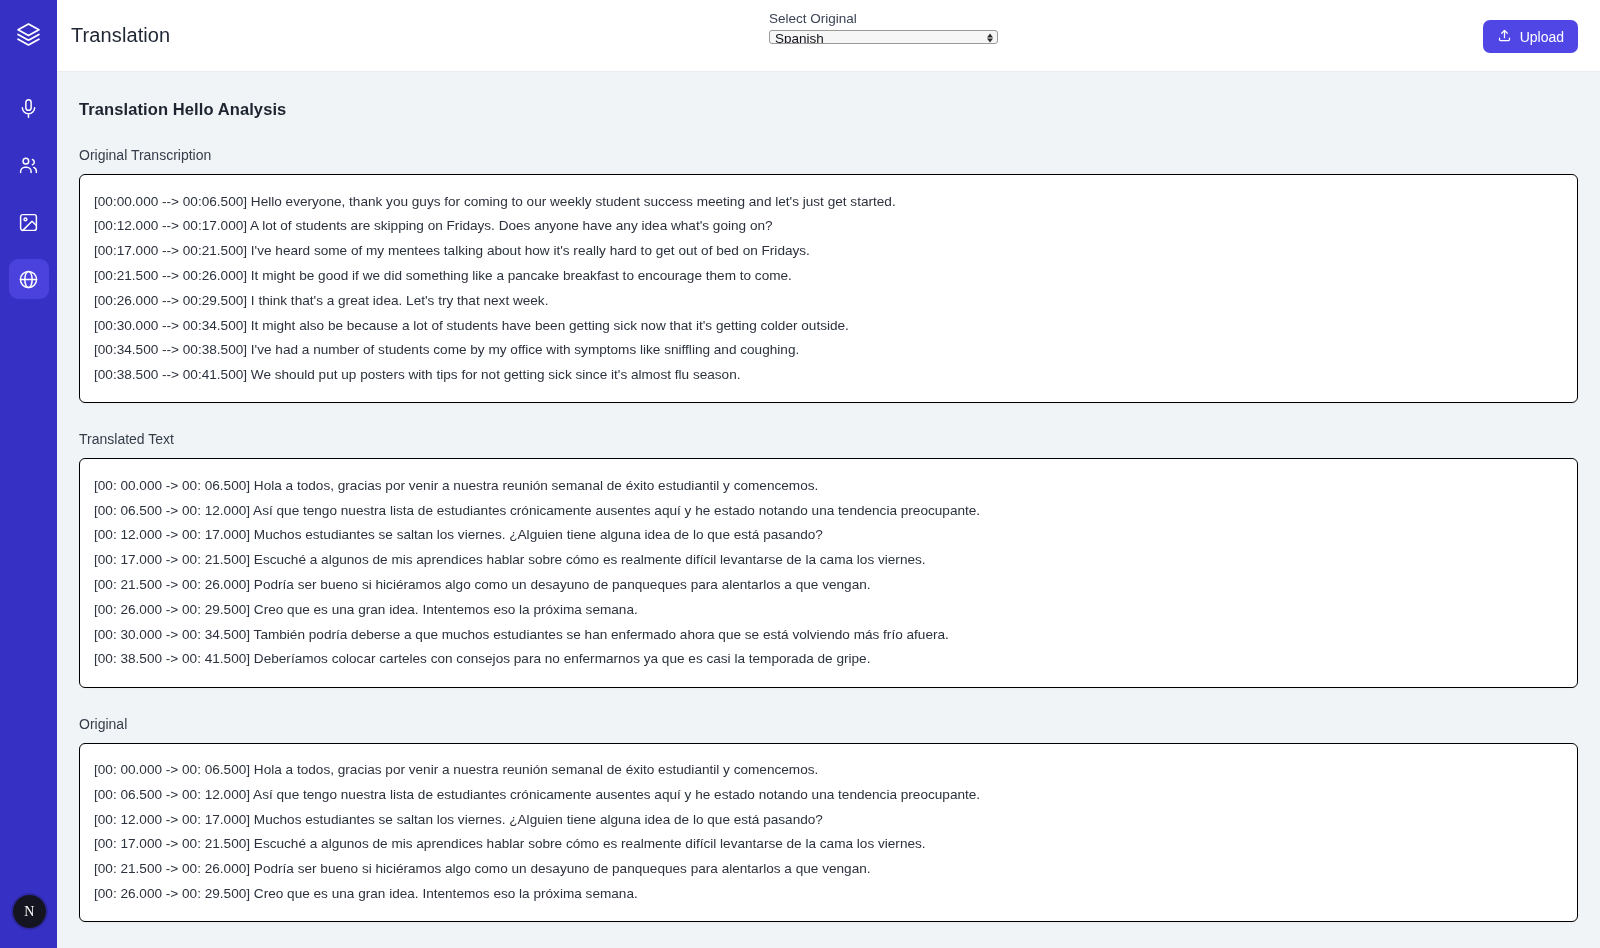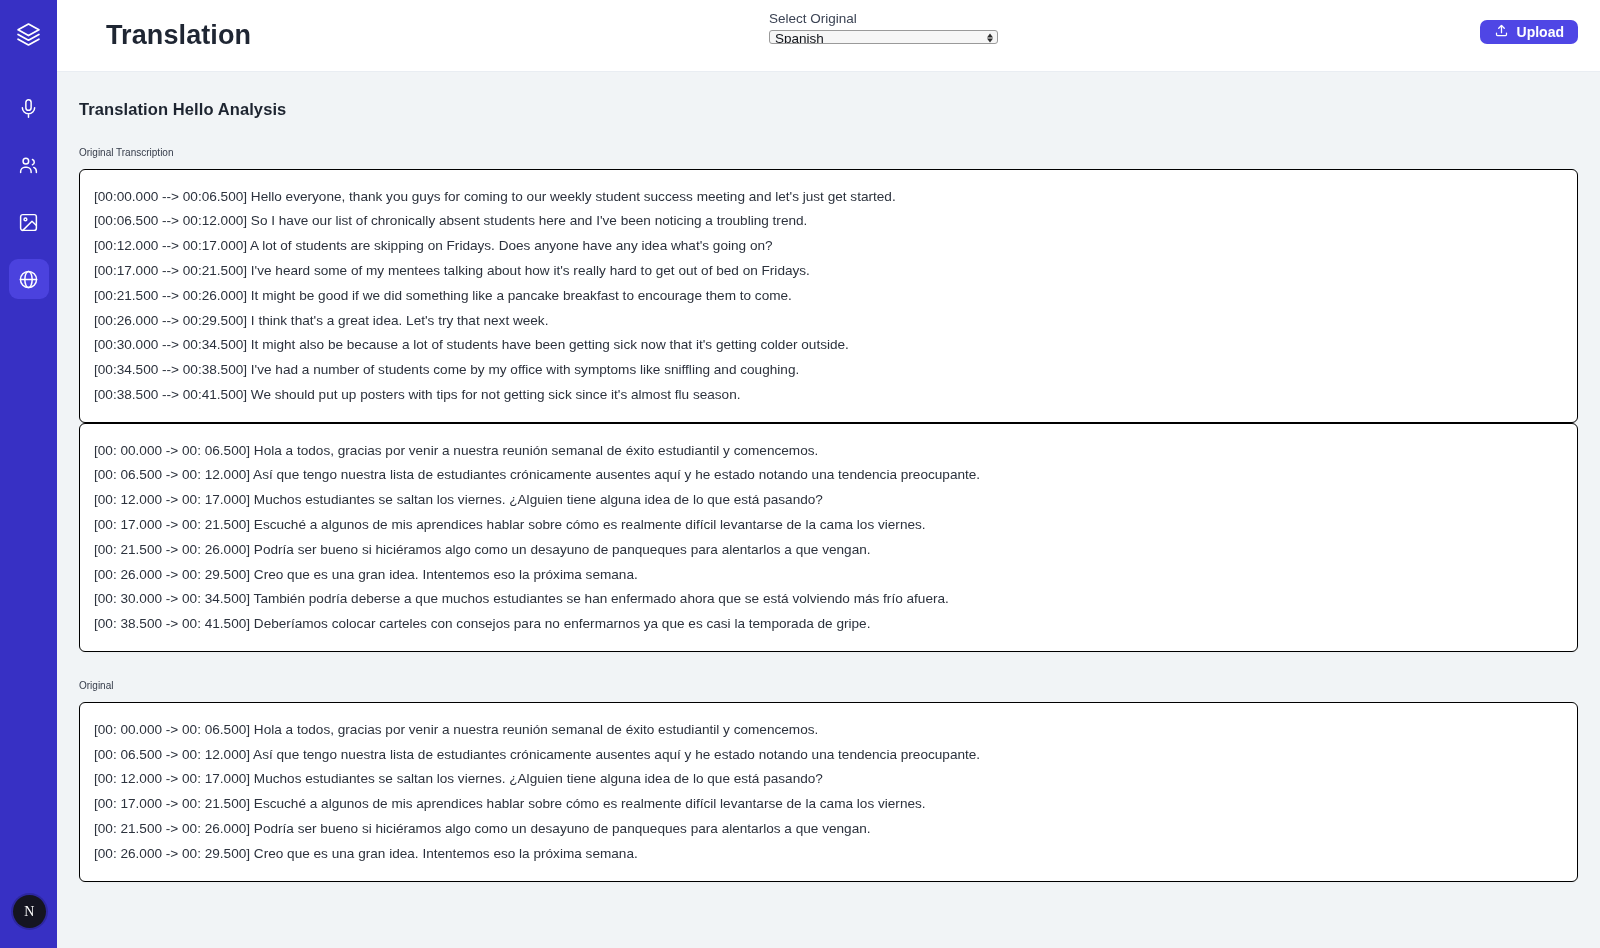--- a/index.html
+++ b/index.html
@@ -96,25 +96,24 @@
     min-height: 72px;
     background: #ffffff;
     border-bottom: 1px solid #e9edf2;
     display: flex;
     align-items: center;
     position: relative;
     padding: 0 14px 0 14px;
   }
 
   .header-title {
-    font-size: 27px;
-    font-weight: bold;
+    font-size: 20px;
+    font-weight: normal;
     color: #1f2633;
     letter-spacing: .1px;
-    margin-left: 35px;
   }
 
   .lang-wrap {
     position: absolute;
     left: 712px;
     top: 11px;
     display: flex;
     flex-direction: column;
     gap: 3px;
   }
@@ -157,54 +156,53 @@
     border-right: 3.5px solid transparent;
     display: block;
   }
   .select-arrows i.up   { border-bottom: 4px solid #2b2b2b; }
   .select-arrows i.down { border-top: 4px solid #2b2b2b; }
 
   .upload-btn {
     position: absolute;
     right: 22px;
     top: 20px;
-    height: 24px;
+    height: 33px;
     padding: 0 14px;
     background: #4f46e5;
     color: #ffffff;
     border: none;
     border-radius: 7px;
     font-size: 14px;
     font-family: "Liberation Sans", sans-serif;
     display: flex;
     align-items: center;
     gap: 8px;
     cursor: pointer;
-    font-weight: bold;
   }
 
   
   .content {
     flex: 1;
     background: #f1f4f6;
     overflow: hidden;
     padding: 22px 22px 0 22px;
     position: relative;
   }
 
   .page-title {
     font-size: 16.5px;
     font-weight: bold;
     color: #1d2430;
     margin: 6px 0 0 0;
     letter-spacing: .1px;
   }
 
   .section-label {
-    font-size: 10px;
+    font-size: 14px;
     color: #353c4a;
     margin: 28px 0 11px 0;
   }
 
   .card {
     background: #ffffff;
     border: 1px solid #000000;
     border-radius: 6px;
     padding: 14px 14px 15px 14px;
     box-shadow: 0 1px 2px rgba(16,24,40,0.03);
@@ -319,30 +317,30 @@
       </button>
     </header>
 
     <main class="content">
 
       <h2 class="page-title">Translation Hello Analysis</h2>
 
       <div class="section-label">Original Transcription</div>
       <section class="card">
         <div class="line">[00:00.000 --&gt; 00:06.500] Hello everyone, thank you guys for coming to our weekly student success meeting and let's just get started.</div>
-        <div class="line">[00:06.500 --&gt; 00:12.000] So I have our list of chronically absent students here and I've been noticing a troubling trend.</div>
         <div class="line">[00:12.000 --&gt; 00:17.000] A lot of students are skipping on Fridays. Does anyone have any idea what's going on?</div>
         <div class="line">[00:17.000 --&gt; 00:21.500] I've heard some of my mentees talking about how it's really hard to get out of bed on Fridays.</div>
         <div class="line">[00:21.500 --&gt; 00:26.000] It might be good if we did something like a pancake breakfast to encourage them to come.</div>
         <div class="line">[00:26.000 --&gt; 00:29.500] I think that's a great idea. Let's try that next week.</div>
         <div class="line">[00:30.000 --&gt; 00:34.500] It might also be because a lot of students have been getting sick now that it's getting colder outside.</div>
         <div class="line">[00:34.500 --&gt; 00:38.500] I've had a number of students come by my office with symptoms like sniffling and coughing.</div>
         <div class="line">[00:38.500 --&gt; 00:41.500] We should put up posters with tips for not getting sick since it's almost flu season.</div>
       </section>
 
+      <div class="section-label">Translated Text</div>
       <section class="card">
         <div class="line">[00: 00.000 -&gt; 00: 06.500] Hola a todos, gracias por venir a nuestra reunión semanal de éxito estudiantil y comencemos.</div>
         <div class="line">[00: 06.500 -&gt; 00: 12.000] Así que tengo nuestra lista de estudiantes crónicamente ausentes aquí y he estado notando una tendencia preocupante.</div>
         <div class="line">[00: 12.000 -&gt; 00: 17.000] Muchos estudiantes se saltan los viernes. ¿Alguien tiene alguna idea de lo que está pasando?</div>
         <div class="line">[00: 17.000 -&gt; 00: 21.500] Escuché a algunos de mis aprendices hablar sobre cómo es realmente difícil levantarse de la cama los viernes.</div>
         <div class="line">[00: 21.500 -&gt; 00: 26.000] Podría ser bueno si hiciéramos algo como un desayuno de panqueques para alentarlos a que vengan.</div>
         <div class="line">[00: 26.000 -&gt; 00: 29.500] Creo que es una gran idea. Intentemos eso la próxima semana.</div>
         <div class="line">[00: 30.000 -&gt; 00: 34.500] También podría deberse a que muchos estudiantes se han enfermado ahora que se está volviendo más frío afuera.</div>
         <div class="line">[00: 38.500 -&gt; 00: 41.500] Deberíamos colocar carteles con consejos para no enfermarnos ya que es casi la temporada de gripe.</div>
       </section>

